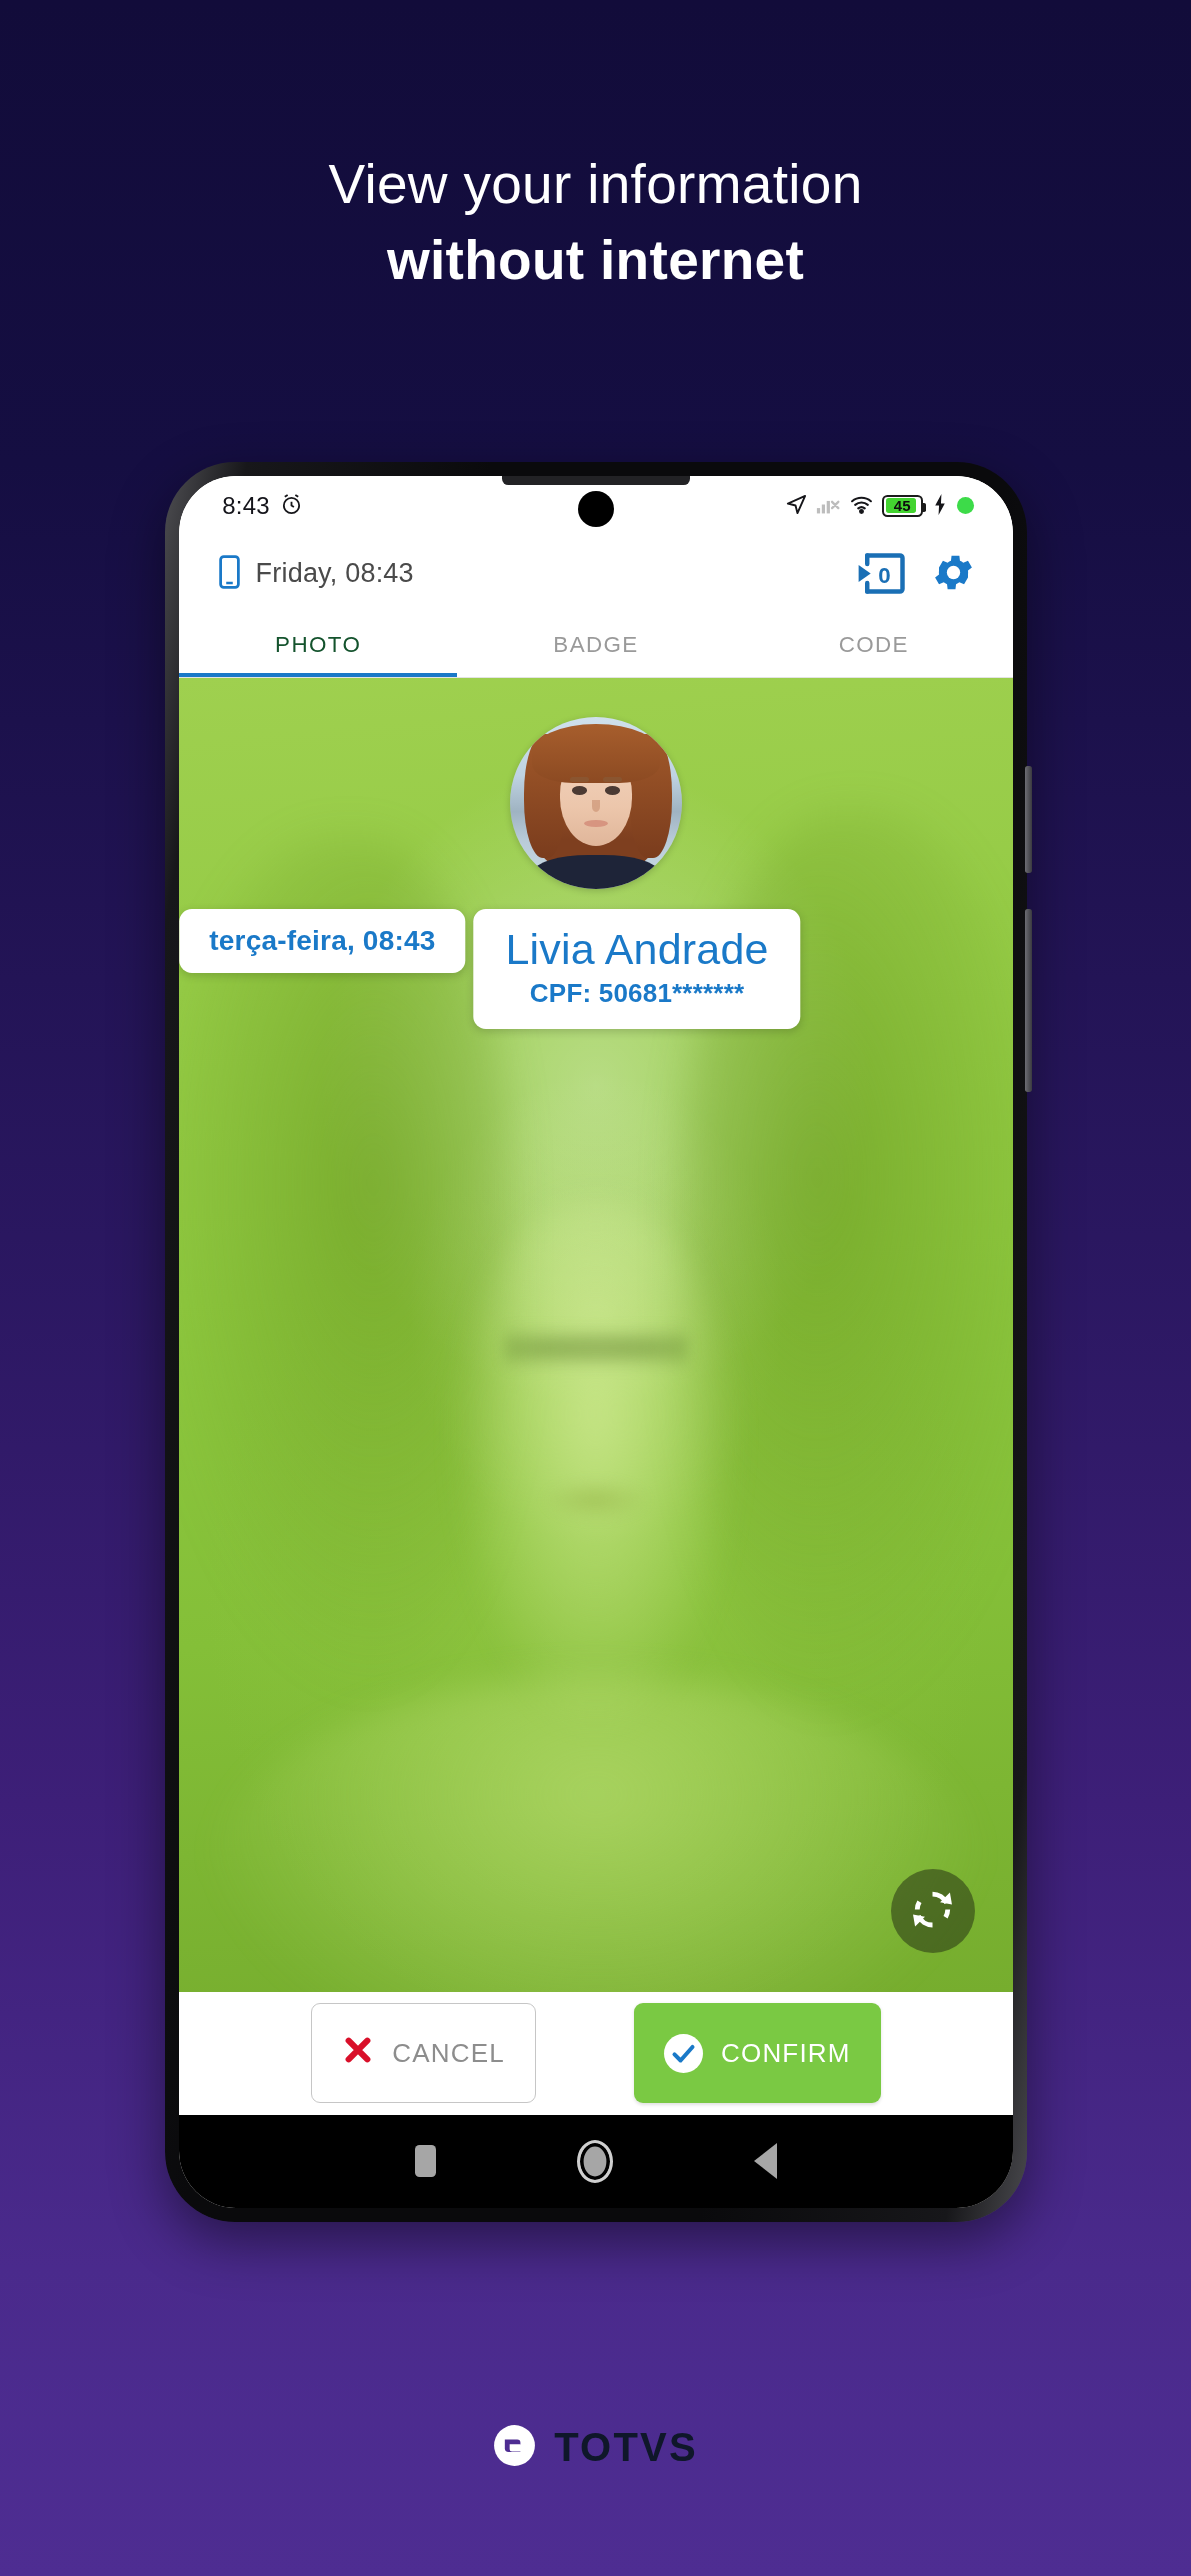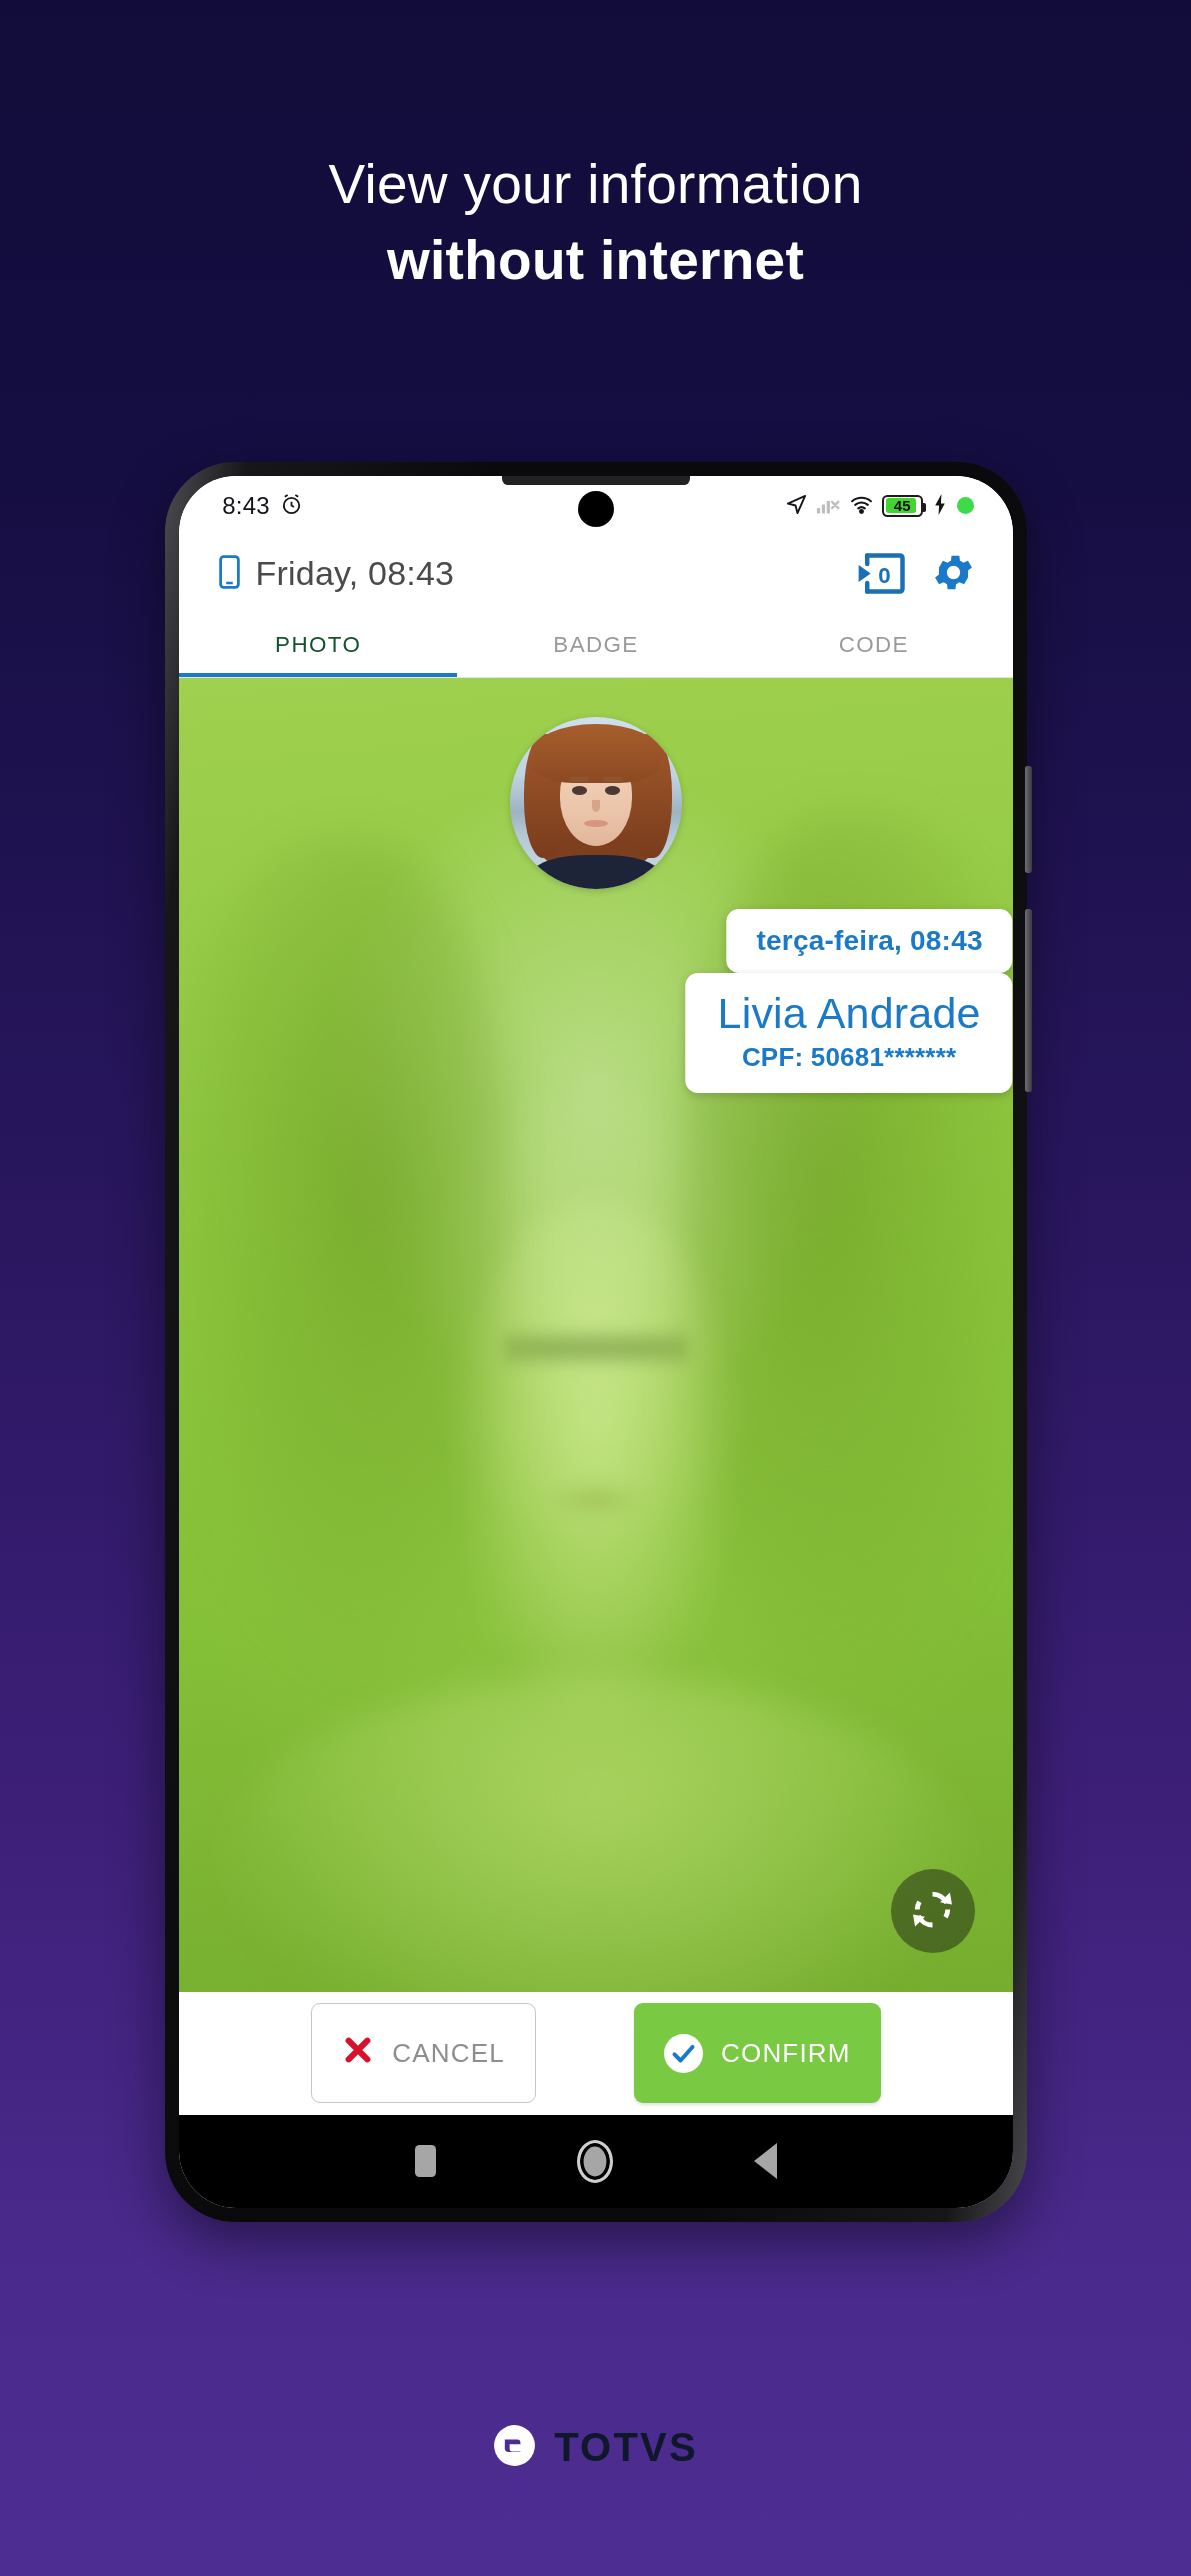--- a/index.html
+++ b/index.html
@@ -66,21 +66,21 @@
   .batt-fill { position:absolute; left:1.8px; top:1.8px; bottom:1.8px; width:30px; background:#43d430; border-radius:2.7px; }
   .batt-num { position:relative; font-size:15px; font-weight:700; color:#0d0d0d; z-index:2; }
   .green-dot { width:17px; height:17px; border-radius:50%; background:#3ddb49; }
 
   
   .appbar {
     flex:0 0 77px; background:#fff; display:flex; align-items:center;
     justify-content:space-between; padding:0 36px 0 39px;
   }
   .appbar-left { display:flex; align-items:center; gap:14.3px; }
-  .appbar-title { font-size:34px; color:#4a4a4a; font-weight:400; letter-spacing:0.2px; }
+  .appbar-title { font-size:27px; color:#4a4a4a; font-weight:400; letter-spacing:0.2px; }
   .appbar-right { display:flex; align-items:center; gap:23px; }
 
   
   .tabs { flex:0 0 66px; background:#fff; display:flex; border-bottom:0.9px solid #e3e3e3; position:relative; }
   .tab {
     flex:1; display:flex; align-items:center; justify-content:center;
     font-size:22.4px; letter-spacing:1.4px; color:#9a9a9a; font-weight:400;
   }
   .tab.active { color:#14532d;text-align:right; }
   .tab-underline { position:absolute; bottom:0; left:0; width:33.333%; height:4.5px; background:#1a79c8; }
@@ -130,21 +130,21 @@
   .av-brow.l { left:35%; } .av-brow.r { left:54%; }
   .av-nose { position:absolute; left:47.5%; top:48%; width:5%; height:7%; border-radius:0 0 50% 50%; background:rgba(205,150,118,.7); }
   .av-lips { position:absolute; left:43%; top:60%; width:14%; height:4%; border-radius:50%; background:#d79580; }
   .av-shoulder { position:absolute; left:14%; bottom:-2%; width:72%; height:22%;
     border-radius:44% 44% 0 0; background:#1e2438; }
   .av-hairside { position:absolute; top:10%; width:24%; height:72%; background:linear-gradient(180deg,#a1592a,#7a3c1d); }
   .av-hairside.l { left:8%; border-radius:48% 18% 42% 46%; }
   .av-hairside.r { right:6%; border-radius:18% 48% 46% 42%; }
 
   
-  .cards { position:absolute; left:50%; top:231px; transform:translateX(-50%); z-index:6; width:100%; display:flex; flex-direction:column; align-items:flex-end; gap:0; }
+  .cards { position:absolute; left:50%; top:231px; transform:translateX(-50%); z-index:6; width:100%; display:flex; flex-direction:row; align-items:flex-start; gap:8px; }
   .card-date {
     background:#fff; border-radius:12.5px; padding:16px 30px; box-shadow:0 2.7px 9px rgba(0,0,0,.16);
     font-size:28px; color:#1a79c8; font-weight:700; letter-spacing:0.2px; white-space:nowrap;
   }
   .card-id {
     background:#fff; border-radius:12.5px; padding:14.3px 32px 19.7px; box-shadow:0 2.7px 9px rgba(0,0,0,.16);
     text-align:center; min-width:322px;
   }
   .card-name { font-size:43px; color:#1a79c8; font-weight:400; line-height:1.18; letter-spacing:0.2px; white-space:nowrap; }
   .card-cpf { font-size:26px; color:#1a79c8; font-weight:700; margin-top:3.6px; letter-spacing:0.2px; white-space:nowrap; }

